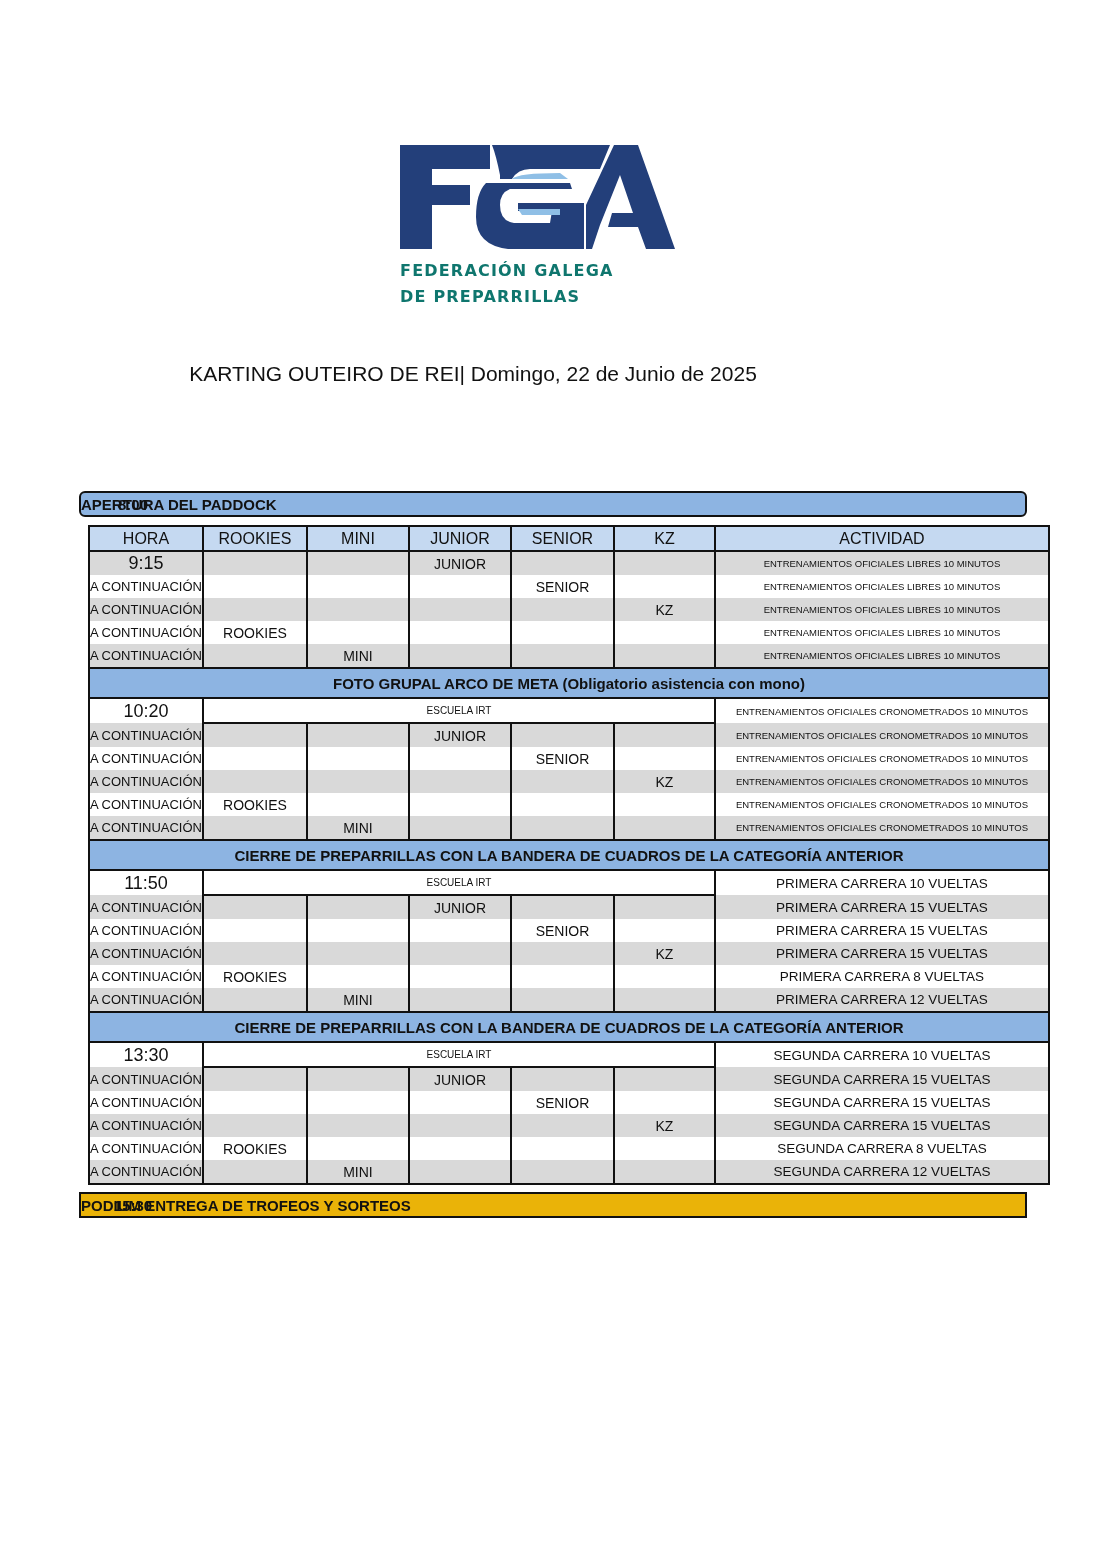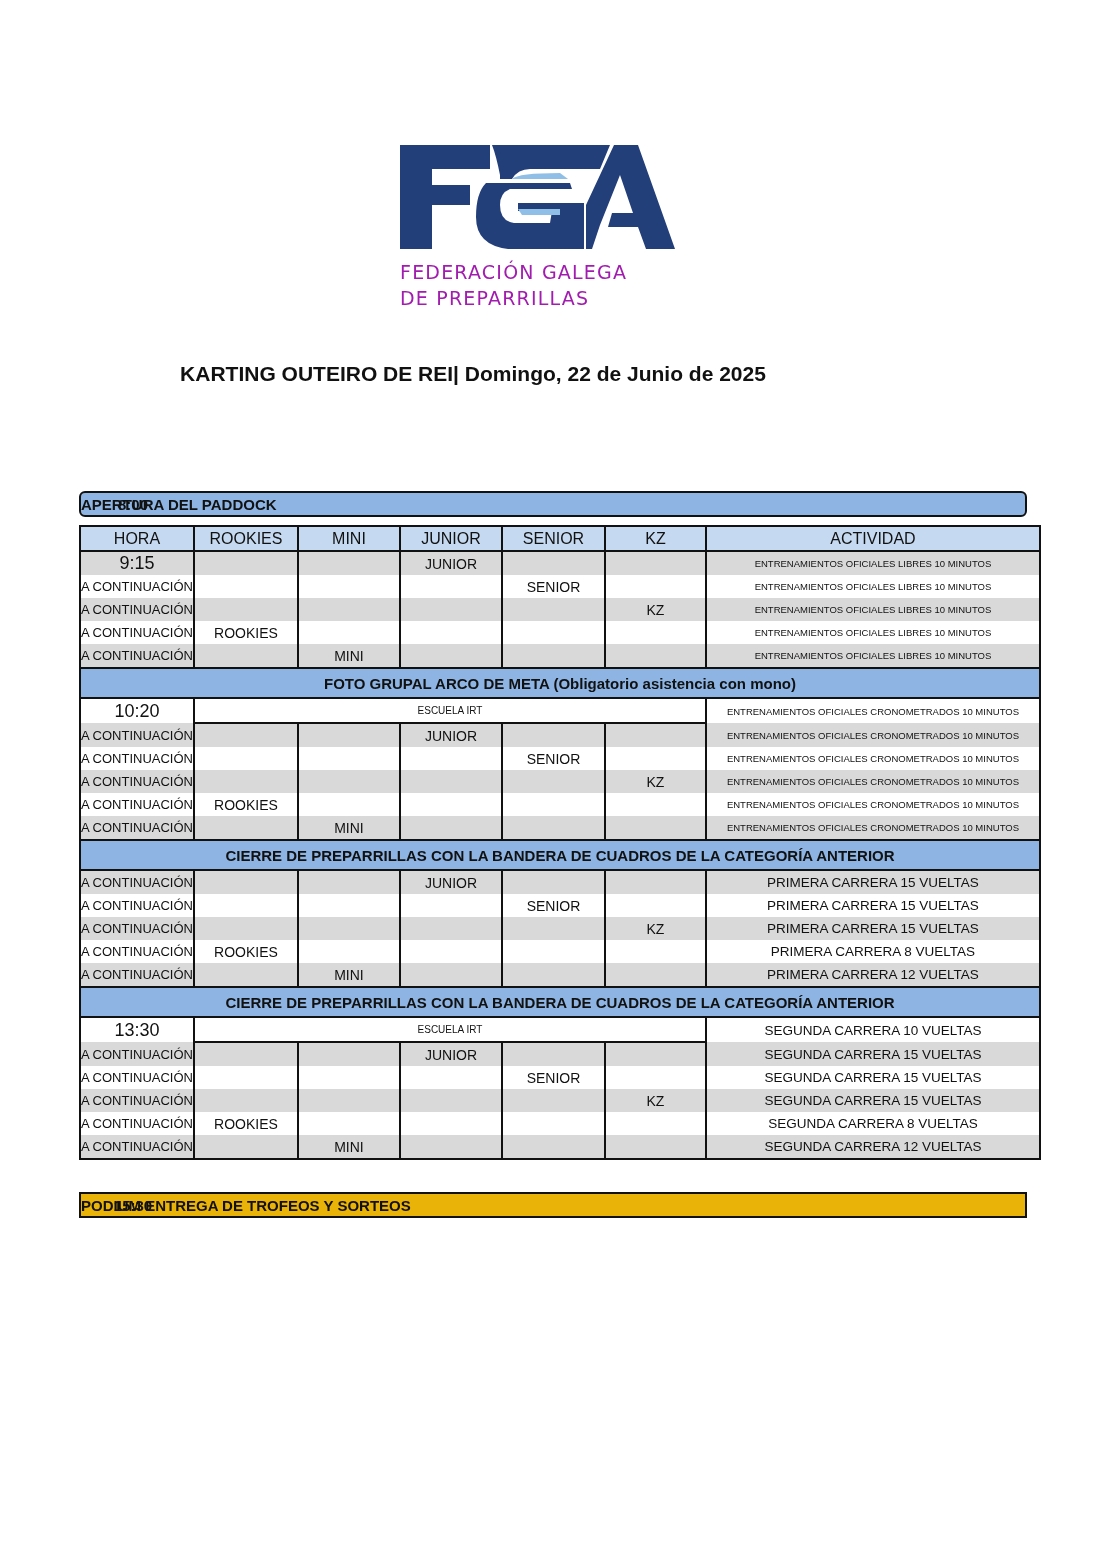--- a/index.html
+++ b/index.html
@@ -1,27 +1,27 @@
 <!DOCTYPE html>
 <html><head>
 <meta charset="utf-8">
 <style>
   html, body { margin:0; padding:0; background:#ffffff; }
   body { width:1098px; height:1552px; position:relative; font-family:"Liberation Sans", sans-serif; color:#111; overflow:hidden; }
   .logo { position:absolute; left:400px; top:145px; width:275px; height:170px; }
   .logo svg { position:absolute; left:0; top:0; }
-  .logo-text { position:absolute; left:0; width:275px; color:#a21caf; font-family:"DejaVu Sans", sans-serif; font-size:19px; letter-spacing:1.2px; font-weight:400; white-space:nowrap; }
+  .logo-text { position:absolute; left:0; width:275px; color:#0f766e; font-family:"DejaVu Sans", sans-serif; font-size:16px; letter-spacing:1.2px; font-weight:700; white-space:nowrap; }
   .logo-l1 { top:116px; }
   .logo-l2 { top:142px; }
-  .title { position:absolute; left:0; width:946px; top:362px; text-align:center; font-weight:bold; font-size:21px; }
+  .title { position:absolute; left:0; width:946px; top:362px; text-align:center; font-weight:normal; font-size:21px; }
   .bar { position:absolute; left:79px; width:948px; border:2px solid #111; background:#8db4e2; font-weight:bold; font-size:15px; display:flex; align-items:center; box-sizing:border-box; }
   .bar .time { width:104px; text-align:center; }
   .bar .center { position:absolute; left:0; right:0; text-align:left; }
   .bar.light { background:#eab308; }
-  table.sched { position:absolute; left:79px; border-collapse:collapse; table-layout:fixed; }
+  table.sched { position:absolute; left:88px; border-collapse:collapse; table-layout:fixed; }
   table.sched td { border-left:2px solid #111; border-right:2px solid #111; padding:0; height:23px; text-align:center; white-space:nowrap; overflow:hidden; font-size:14px; }
   table.sched tr.hdr td { background:#c5d9f1; font-size:16px; border-bottom:2px solid #111; height:23px; }
   table.sched tr.g td { background:#d9d9d9; }
   table.sched tr.w td { background:#ffffff; }
   table.sched td.hora { font-size:13px; }
   table.sched td.hora.big { font-size:18px; }
   table.sched td.act { font-size:9.5px; }
   table.sched td.act.big { font-size:13.5px; }
   table.sched td.merged { font-size:10px; }
   table.sched tr.first td.merged { border-bottom:2px solid #111; }
@@ -176,20 +176,25 @@
     <td></td>
     <td></td>
     <td></td>
     <td class="act">ENTRENAMIENTOS OFICIALES CRONOMETRADOS 10 MINUTOS</td>
   </tr>
 
   <tr class="section">
     <td colspan="7">CIERRE DE PREPARRILLAS CON LA BANDERA DE CUADROS DE LA CATEGORÍA ANTERIOR</td>
   </tr>
 
+  <tr class="w first">
+    <td class="hora big">11:50</td>
+    <td colspan="5" class="merged">ESCUELA IRT</td>
+    <td class="act big">PRIMERA CARRERA 10 VUELTAS</td>
+  </tr>
   <tr class="g">
     <td class="hora">A CONTINUACIÓN</td>
     <td></td>
     <td></td>
     <td>JUNIOR</td>
     <td></td>
     <td></td>
     <td class="act big">PRIMERA CARRERA 15 VUELTAS</td>
   </tr>
   <tr class="w">

